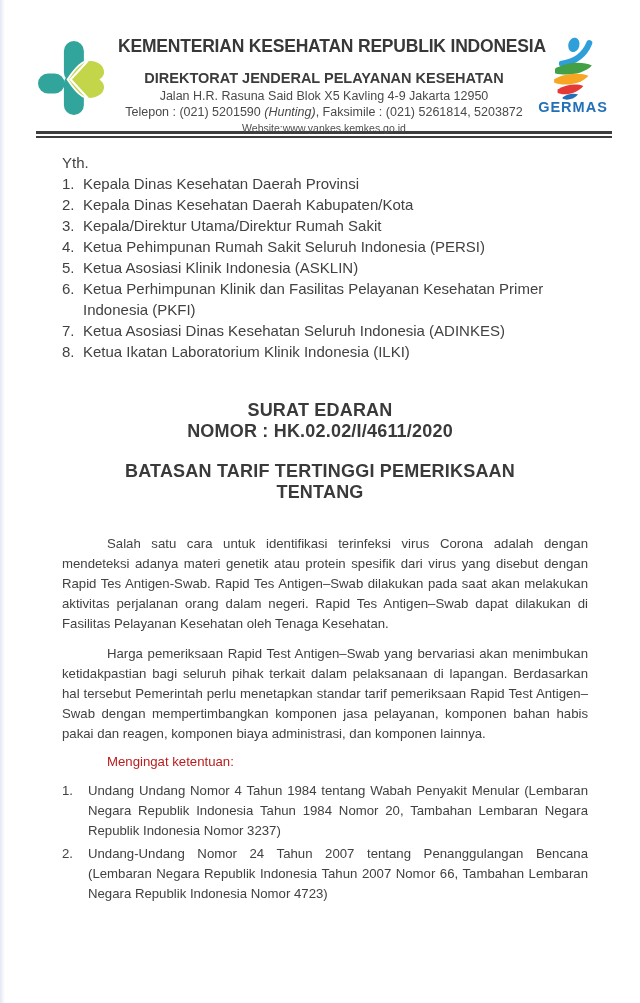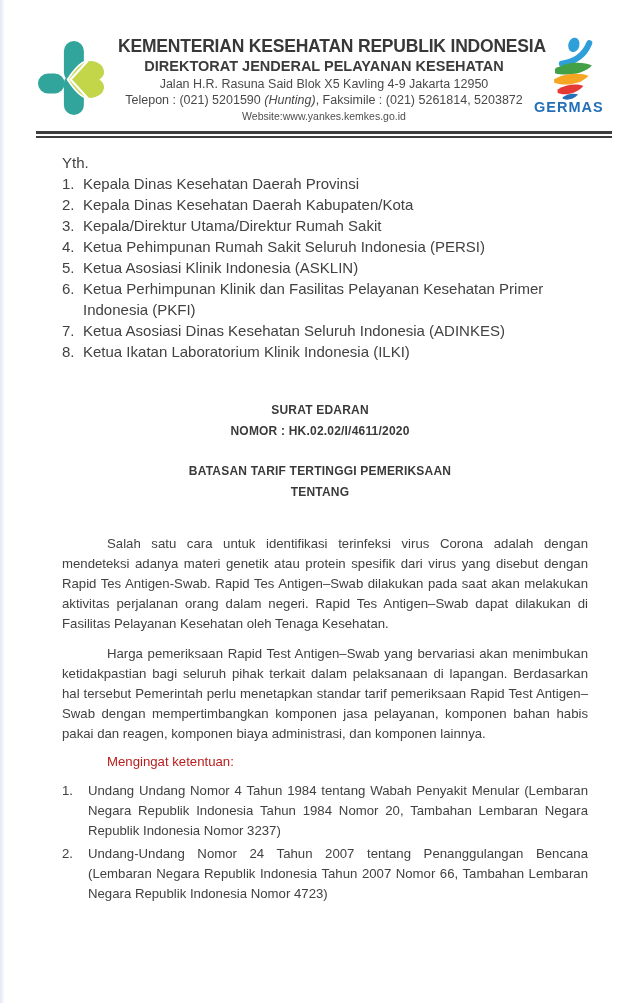--- a/index.html
+++ b/index.html
@@ -16,44 +16,44 @@
     background:linear-gradient(to right,#e3e7f3,rgba(255,255,255,0));
     pointer-events:none;
   }
 
   
   .letterhead{position:relative;margin:34px 28px 0 36px;height:90px;}
   .logo-kemenkes{position:absolute;left:2px;top:2px;width:74px;height:84px;}
   .logo-kemenkes svg{width:100%;height:100%;}
   .lh-text{position:absolute;left:82px;right:82px;top:2px;text-align:center;}
   .lh-ministry{font-size:17.5px;font-weight:bold;color:#383838;letter-spacing:-0.2px;white-space:nowrap;}
-  .lh-directorate{font-size:14.5px;font-weight:bold;color:#3c3c3c;margin-top:1px;white-space:nowrap;}
+  .lh-directorate{font-size:14.5px;font-weight:bold;color:#3c3c3c;margin-top:13px;white-space:nowrap;}
   .lh-address{font-size:12.5px;color:#494949;margin-top:3px;white-space:nowrap;}
   .lh-phone{font-size:12.5px;color:#494949;margin-top:2px;white-space:nowrap;}
   .lh-phone .it{font-style:italic;}
   .lh-website{font-size:10.5px;color:#4e4e4e;margin-top:3px;}
-  .logo-germas{position:absolute;right:0;top:2px;width:78px;}
+  .logo-germas{position:absolute;right:0;top:2px;width:78px;text-align:center;}
   .logo-germas svg{width:60px;height:64px;display:block;margin:0 auto;}
   .germas-label{font-size:14.5px;font-weight:bold;color:#2470b8;letter-spacing:1px;margin-top:-1px;}
 
   .rule{
     margin:7px 28px 0 36px;height:2px;
     border-top:3px solid #3d3d3d;
     border-bottom:2px solid #3d3d3d;
   }
 
   
   .recipients{margin:14px 40px 0 62px;font-size:15px;line-height:21px;color:#424242;}
   .r-row{display:flex;}
   .r-num{width:21px;flex:none;}
   .r-text{flex:1;}
 
   
   .title-block{margin-top:38px;text-align:center;font-weight:bold;color:#3a3a3a;
-    font-size:12px;line-height:21px;letter-spacing:0.2px;}
+    font-size:18px;line-height:21px;letter-spacing:0.2px;}
   .tb-gap{height:19px;}
 
   
   .para{margin:0 52px 0 62px;font-size:13.2px;line-height:20px;
     text-align:justify;text-indent:45px;color:#424242;}
   .para.p1{margin-top:31px;}
   .para.p2{margin-top:10px;}
   .intro{margin:8px 52px 8px 62px;font-size:13.2px;line-height:20px;text-indent:45px;color:#b91c1c;}
 
   .c-list{margin:9px 52px 0 62px;}

